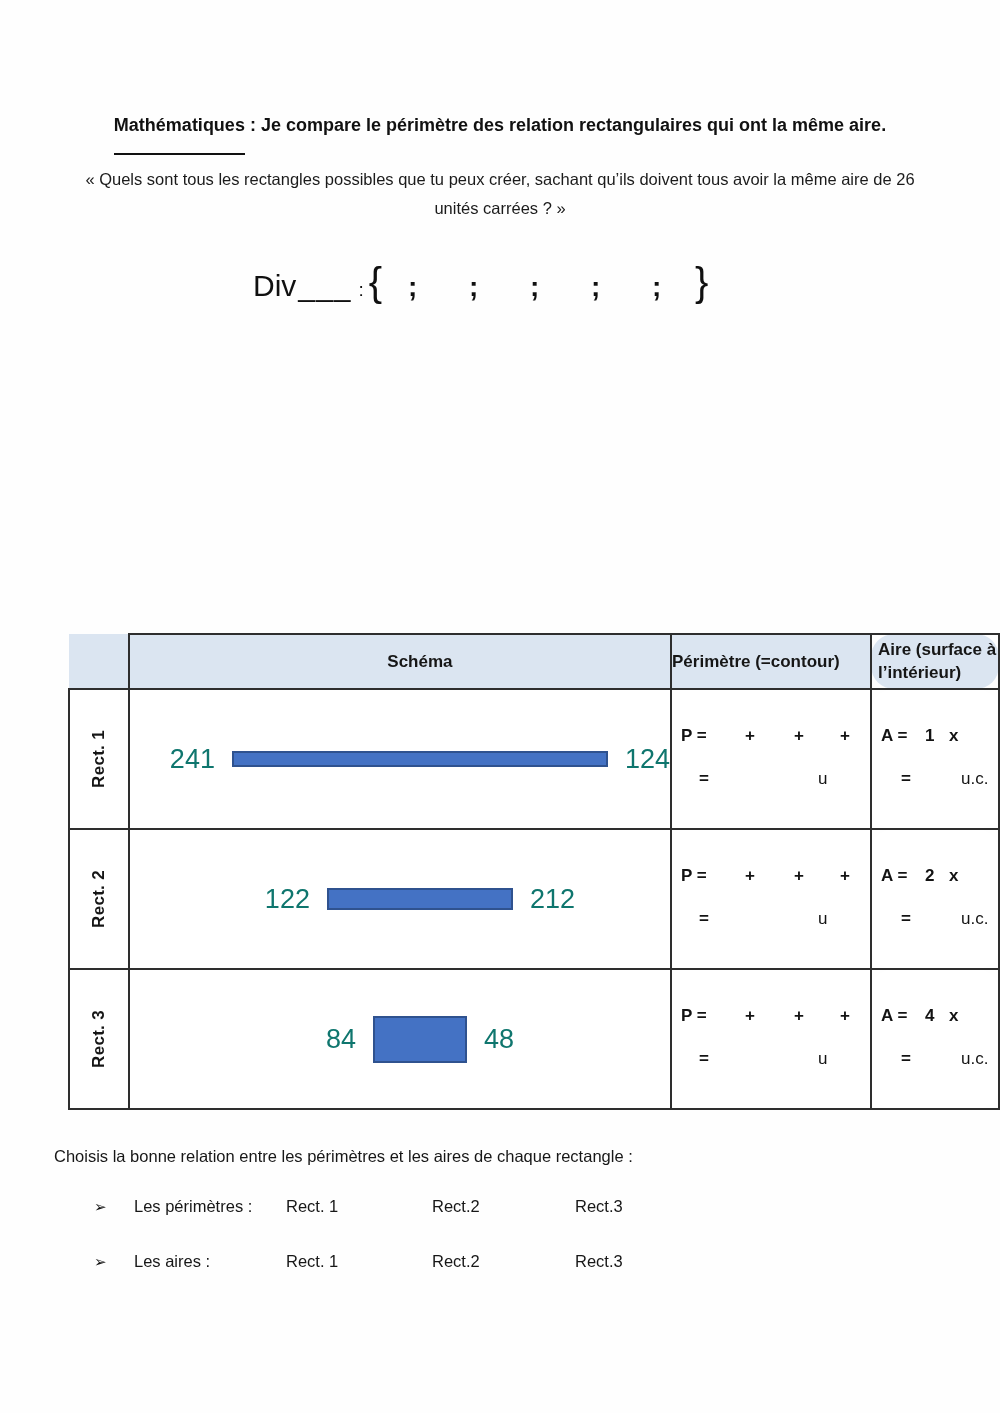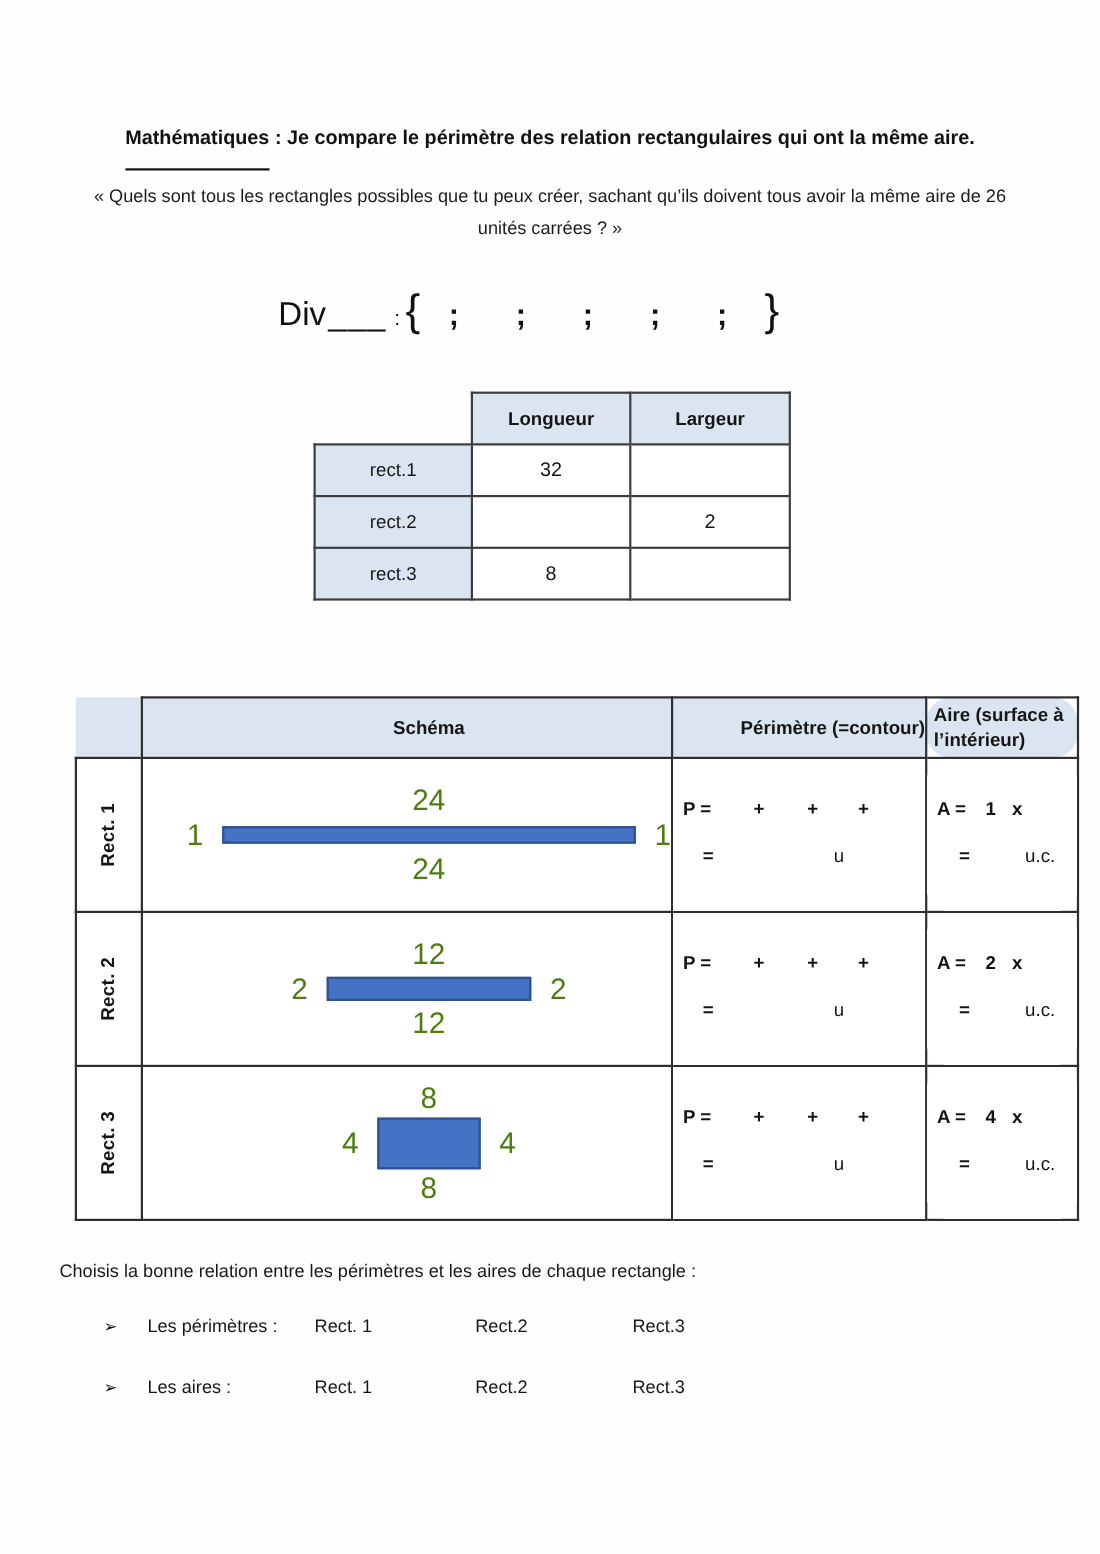--- a/index.html
+++ b/index.html
@@ -54,31 +54,31 @@
     border:2px solid #2e2e2e; vertical-align:middle; background:#fff;
   }
   .main-table tr.hrow td { height:55px; background:#dbe5f1; font-weight:700; font-size:17px; }
   .main-table td.corner { border:none; background:transparent; }
   .main-table td.c-label { width:50px; text-align:center; }
   .main-table td.c-schema { width:439px;padding-left:40px; }
   .main-table td.c-perim { width:231px; }
   .main-table td.c-aire { width:138px;border-radius:23px; }
   .main-table tr.brow td { height:140px; }
   .th-schema { text-align:center; }
-  .th-perim  { text-align:right;margin-left:16px; }
+  .th-perim  { text-align:left;margin-left:16px; }
   .th-aire   { text-align:left; padding-left:6px; line-height:1.35; }
 
   .vert-label {
     display:inline-block; transform:rotate(-90deg); white-space:nowrap;
     font-weight:700; font-size:17px; letter-spacing:0.3px;
   }
   .schema-box {
-    height:100%; display:flex; flex-direction:column;
+    height:100%; display:flex; flex-direction:row;
     align-items:center; justify-content:center; row-gap:3px;
-    font-size:27px; line-height:1.05; color:#4d7c0f;
+    font-size:27px; line-height:1.05; color:#0f766e;
   }
   .schema-mid { display:flex; align-items:center; column-gap:17px; }
   .bar {
     background:#4472c4; border:2px solid #2f528f;
   }
   .bar-r1 { width:376px; height:16px; }
   .bar-r2 { width:186px; height:22px; }
   .bar-r3 { width:94px;  height:47px; }
 
   .formula-cell { position:relative; font-size:17px; font-weight:700; color:#131313; }
@@ -123,44 +123,20 @@
     <span class="div-colon">:</span>
     <span class="brace">{</span>
     <span class="semi">;</span>
     <span class="semi">;</span>
     <span class="semi">;</span>
     <span class="semi">;</span>
     <span class="semi">;</span>
     <span class="brace close">}</span>
   </div>
 
-  <table class="dims-table">
-    <tbody>
-        <tr>
-      <td class="c0 blank"></td>
-      <td class="c1 head">Longueur</td>
-      <td class="c2 head">Largeur</td>
-    </tr>
-    <tr>
-      <td class="c0 rlabel">rect.1</td>
-      <td class="c1 val">32</td>
-      <td class="c2 val"></td>
-    </tr>
-    <tr>
-      <td class="c0 rlabel">rect.2</td>
-      <td class="c1 val"></td>
-      <td class="c2 val">2</td>
-    </tr>
-    <tr>
-      <td class="c0 rlabel">rect.3</td>
-      <td class="c1 val">8</td>
-      <td class="c2 val"></td>
-    </tr>
-  </tbody>
-    </table>
 
   <table class="main-table">
     <tbody>
         <tr class="hrow">
       <td class="c-label corner"></td>
       <td class="c-schema th-schema">Schéma</td>
       <td class="c-perim th-perim">Périmètre (=contour)</td>
       <td class="c-aire th-aire">Aire (surface à l’intérieur)</td>
     </tr>
 

